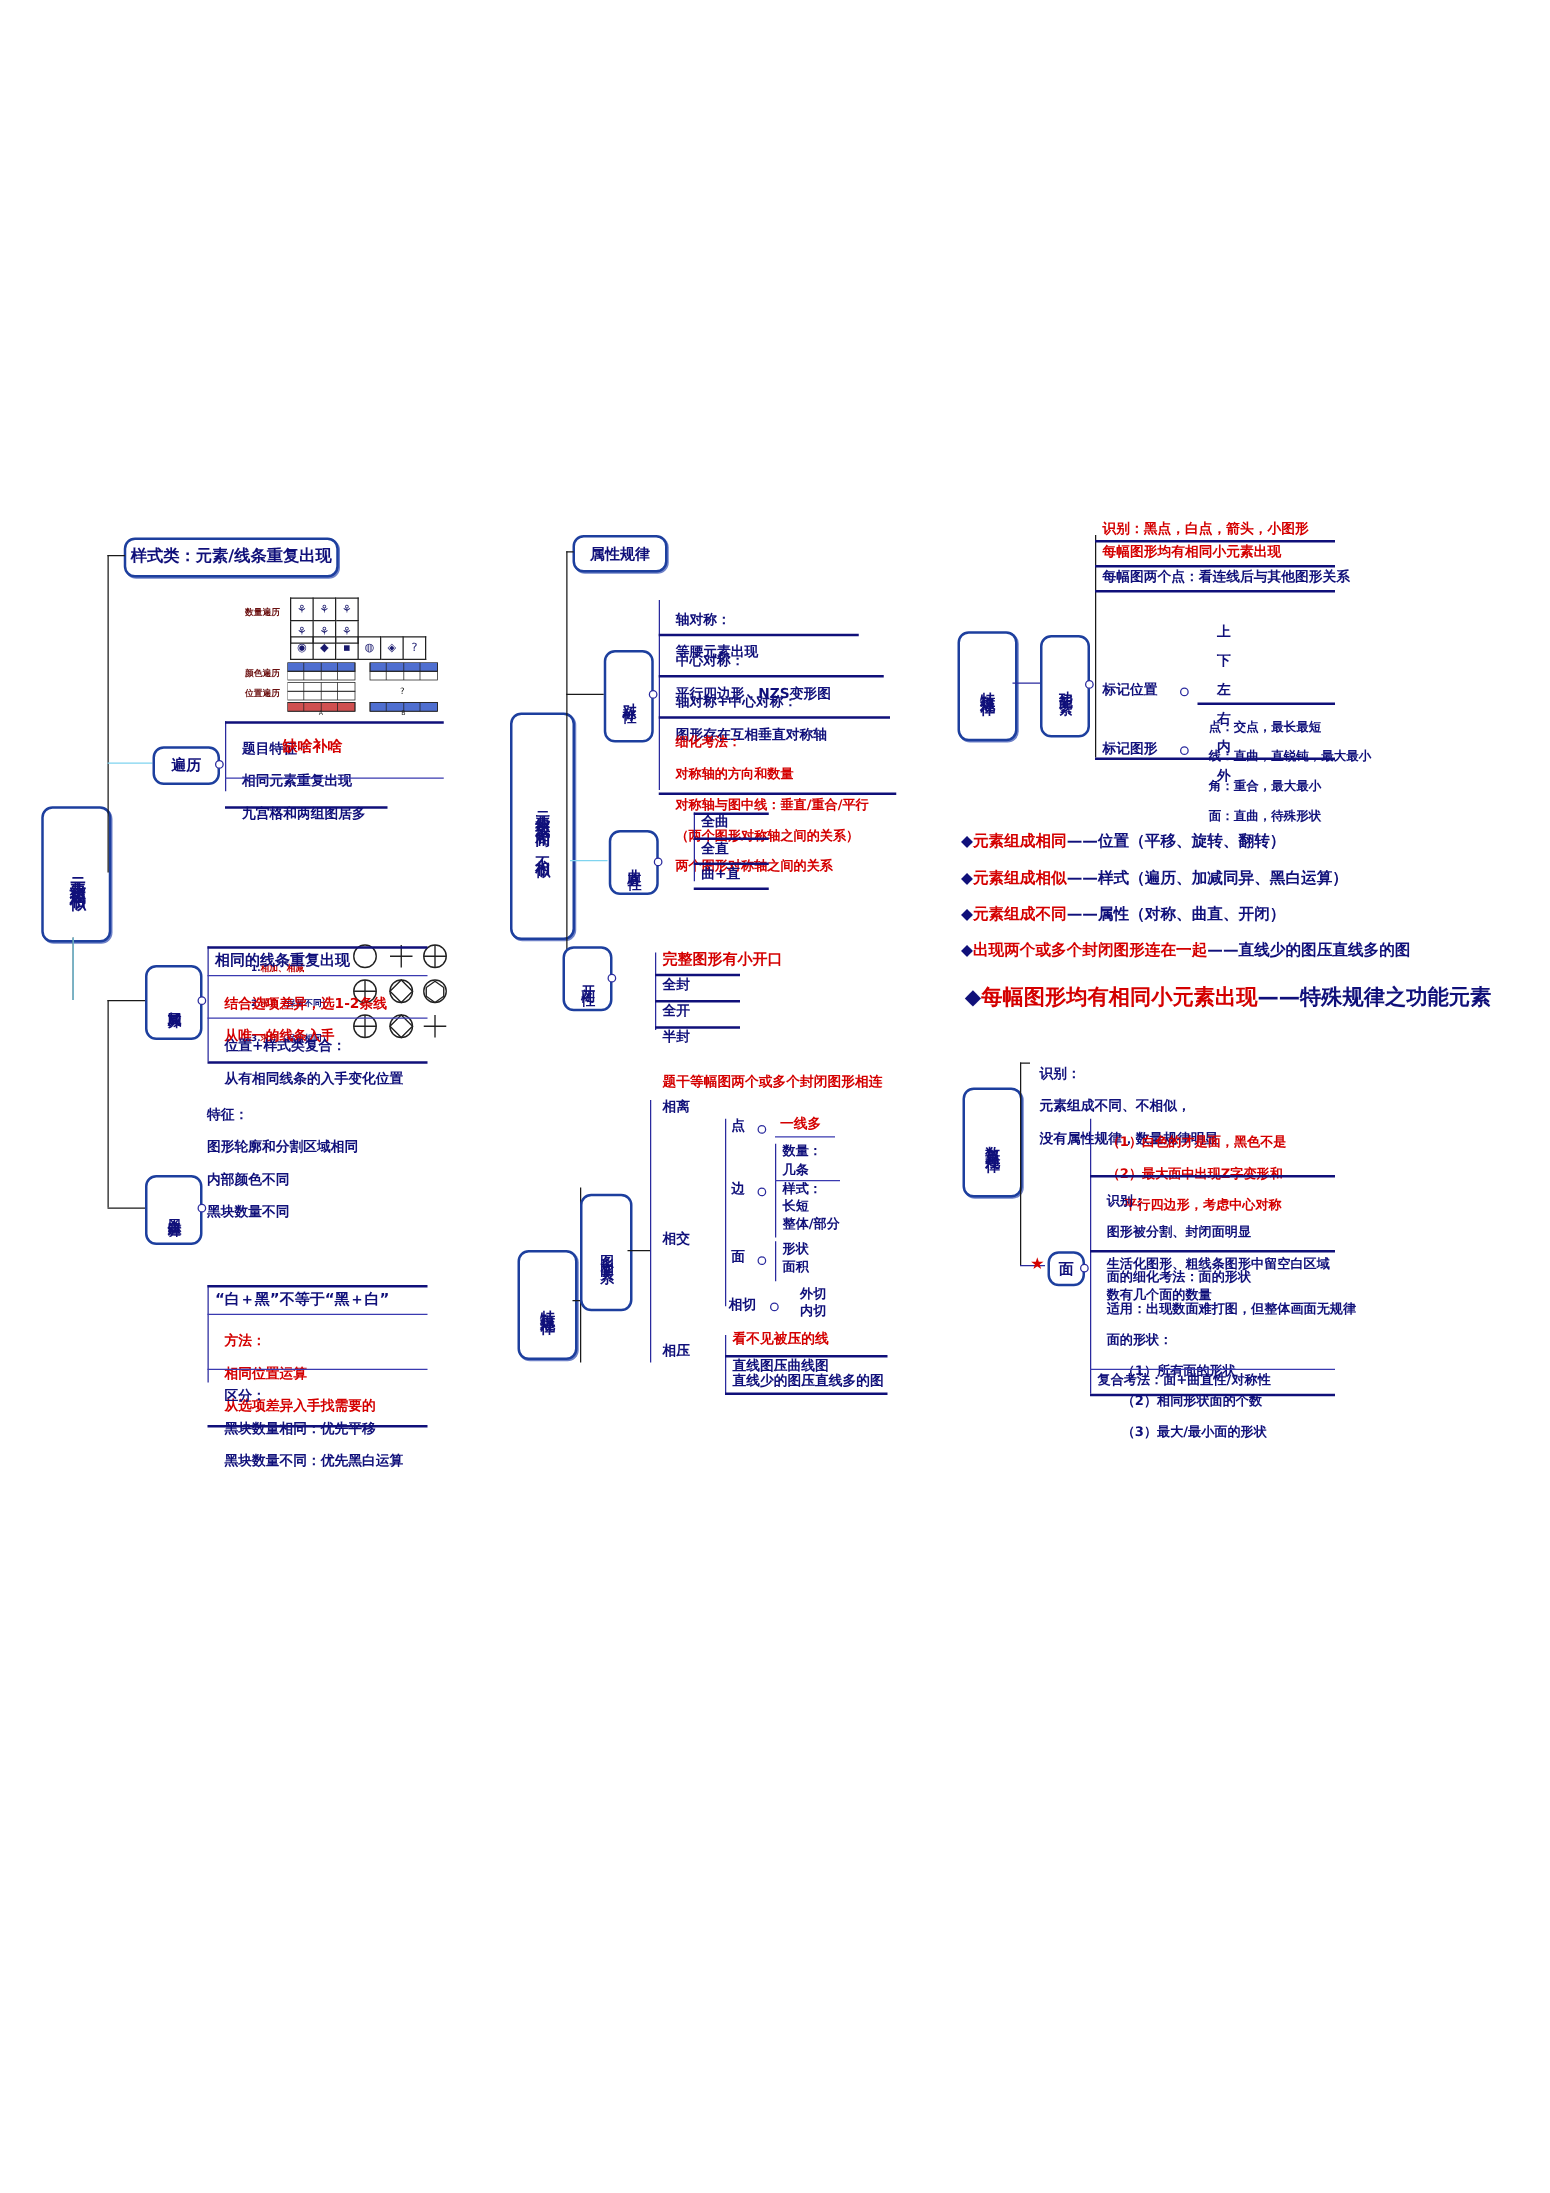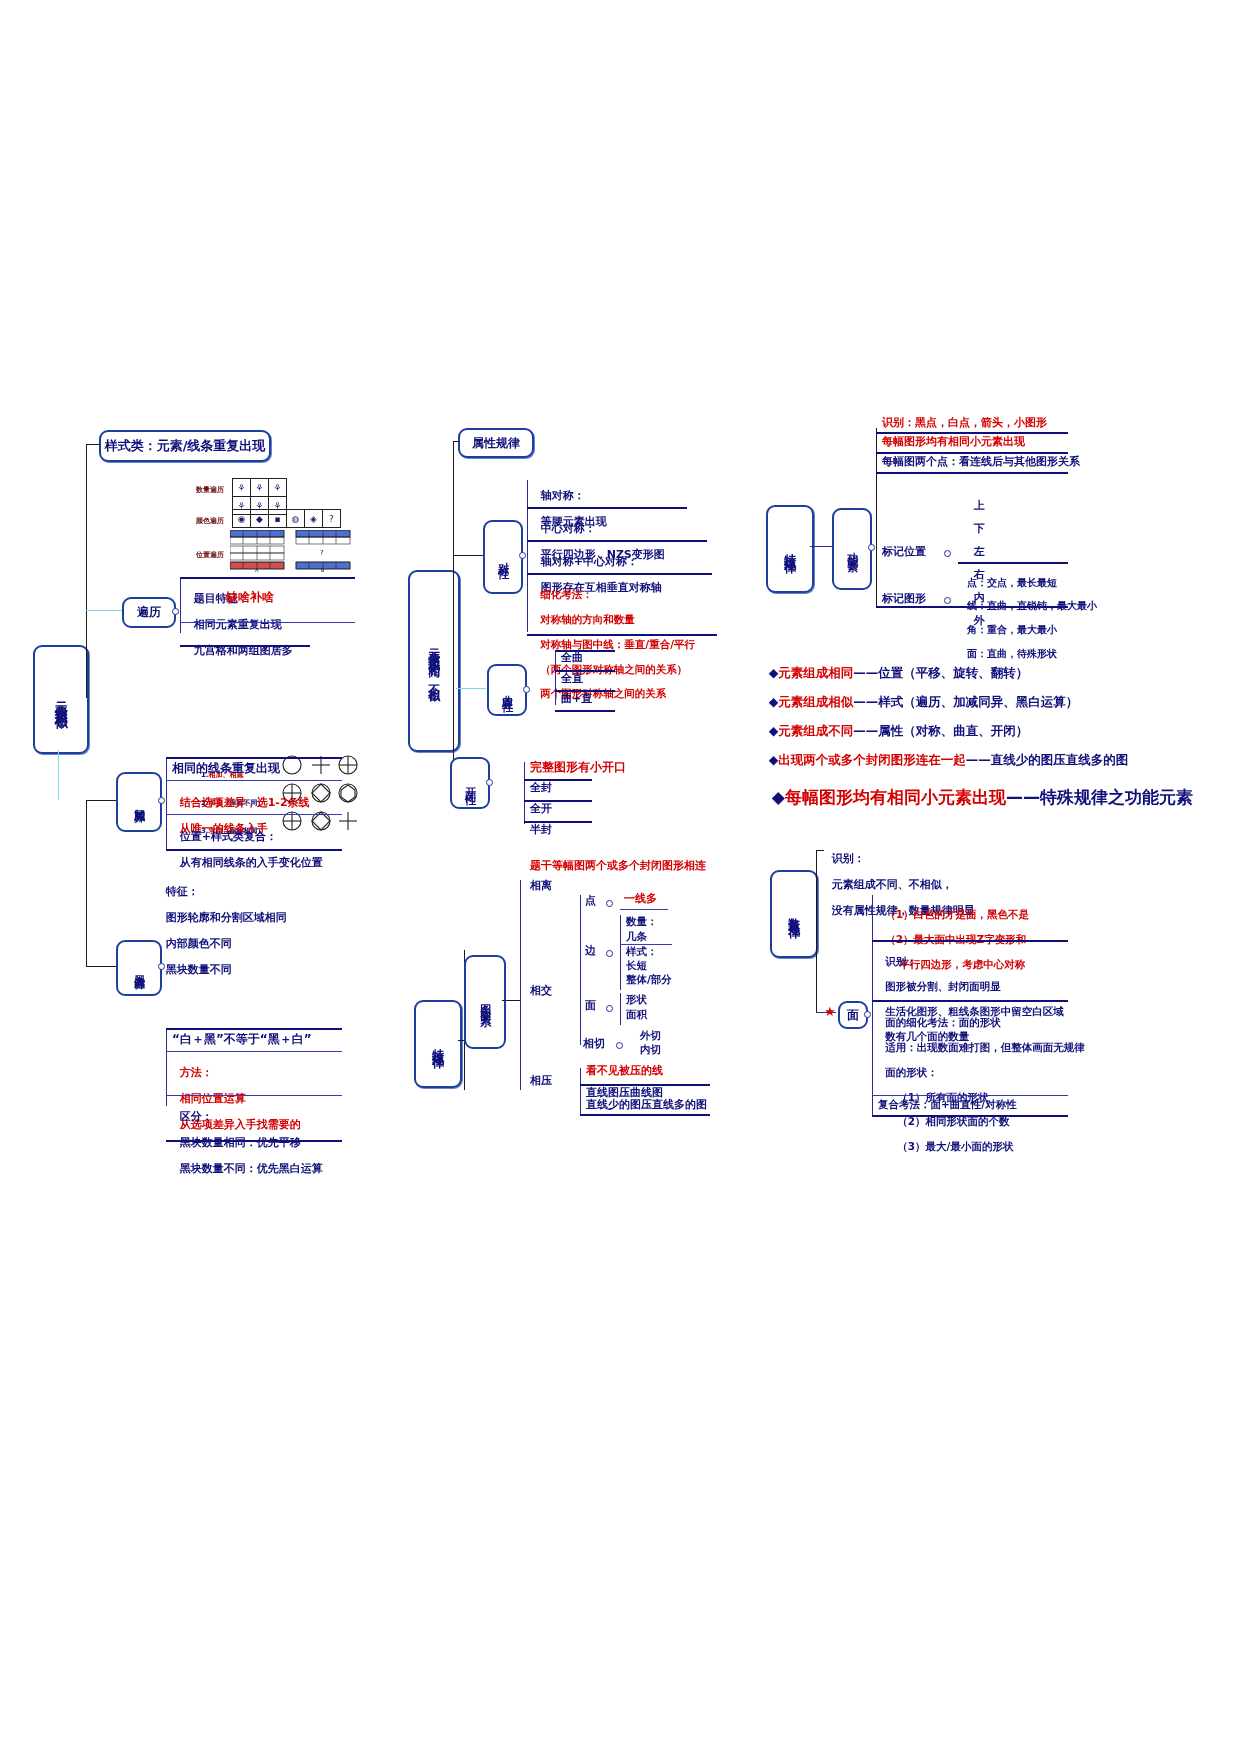--- a/index.html
+++ b/index.html
@@ -78,21 +78,21 @@
         </tr>
         <tr>
           <td>⚘</td>
           <td>⚘</td>
           <td>⚘</td>
         </tr>
       </tbody>
     </table>
 </div>
 
-<div class="leaf tiny" style="left:196px;top:517px;font-size:7px;color:#6b1010;text-align:center;">颜色遍历</div>
+<div class="leaf tiny" style="left:196px;top:535px;font-size:7px;color:#6b1010;text-align:center;">颜色遍历</div>
 <div class="glyph" style="left:232px;top:509px;">
   <table class="gx">
       <tbody>
         <tr>
           <td>◉</td>
           <td>◆</td>
           <td>▪</td>
           <td>◍</td>
           <td>◈</td>
           <td>?</td>

